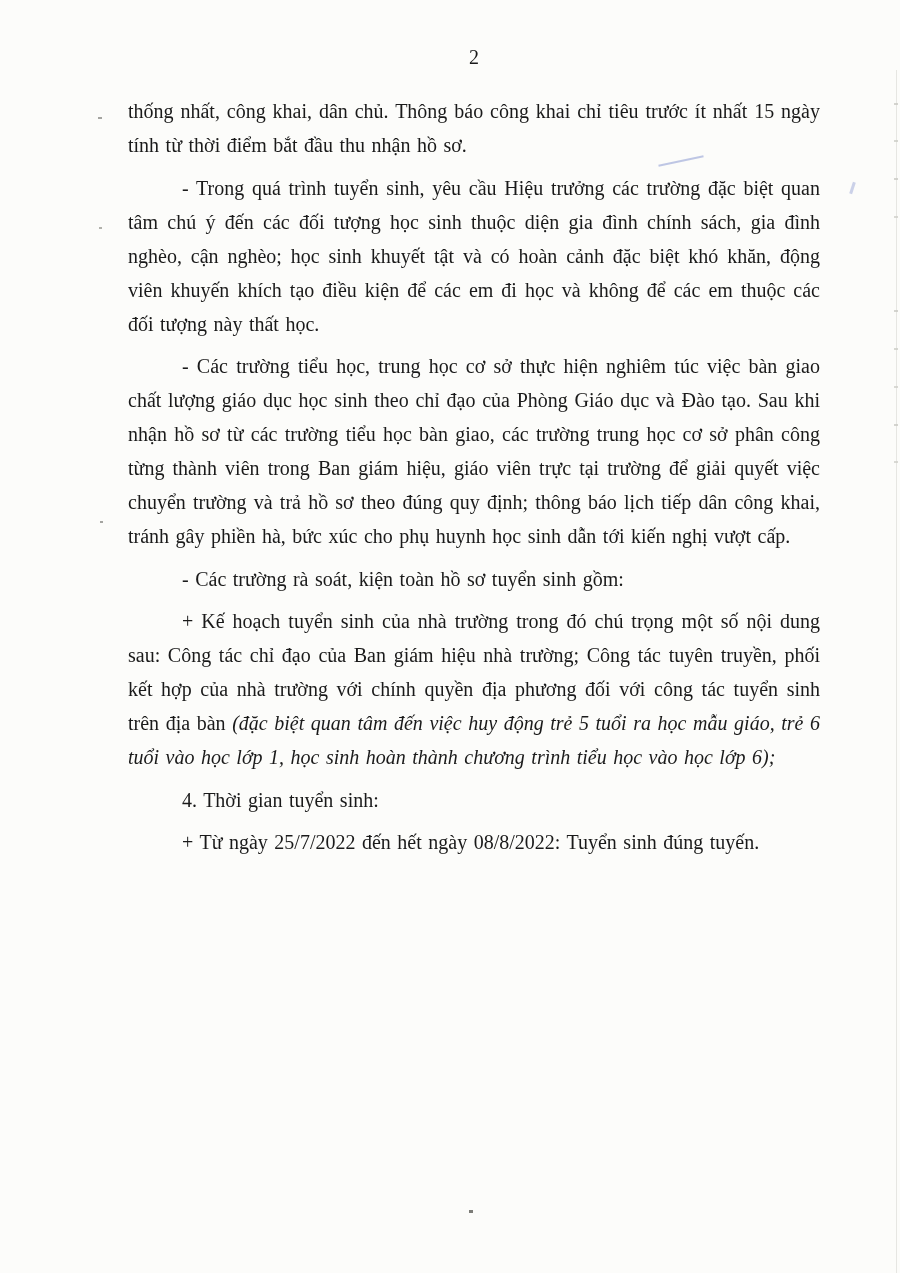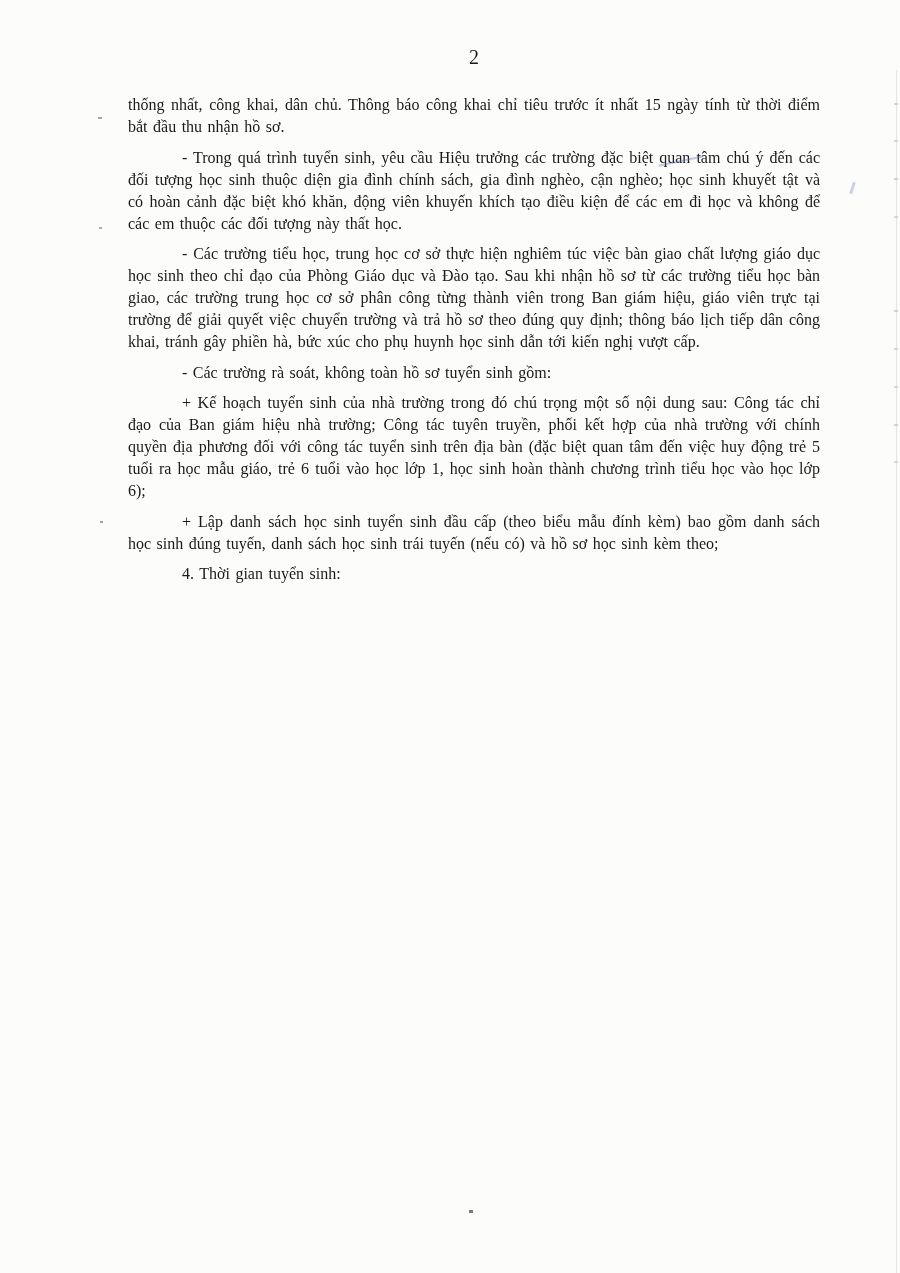--- a/index.html
+++ b/index.html
@@ -24,51 +24,51 @@
     width: 692px;
     text-align: center;
     font-size: 20px;
     line-height: 22px;
   }
   .doc-body {
     position: absolute;
     top: 94px;
     left: 128px;
     width: 692px;
-    font-size: 16px;
-    line-height: 22px;
+    font-size: 20px;
+    line-height: 34px;
     text-align: justify;
     text-justify: inter-word;
     word-spacing: 1.5px;
   }
   .doc-body p {
     margin: 0 0 8.5px 0;
   }
   .doc-body p.indent {
     text-indent: 54px;
   }
   .doc-body .b  { font-weight: normal; }
-  .doc-body .i  { }
+  .doc-body .i  { font-style: italic; }
   .artifact-layer { position: absolute; inset: 0; pointer-events: none; }
   .artifact { position: absolute; }
 </style>
 </head>
 <body>
 
 <div class="page" style="background: rgb(252, 252, 250); color: rgb(26, 26, 26);">
   <div class="page-number">2</div>
 
   <div class="doc-body">
       <p><span>thống nhất, công khai, dân chủ. Thông báo công khai chỉ tiêu trước ít nhất 15 ngày tính từ thời điểm bắt đầu thu nhận hồ sơ.</span></p>
       <p class="indent"><span>- Trong quá trình tuyển sinh, yêu cầu Hiệu trưởng các trường đặc biệt quan tâm chú ý đến các đối tượng học sinh thuộc diện gia đình chính sách, gia đình nghèo, cận nghèo; học sinh khuyết tật và có hoàn cảnh đặc biệt khó khăn, động viên khuyến khích tạo điều kiện để các em đi học và không để các em thuộc các đối tượng này thất học.</span></p>
       <p class="indent"><span>- Các trường tiểu học, trung học cơ sở thực hiện nghiêm túc việc bàn giao chất lượng giáo dục học sinh theo chỉ đạo của Phòng Giáo dục và Đào tạo. Sau khi nhận hồ sơ từ các trường tiểu học bàn giao, các trường trung học cơ sở phân công từng thành viên trong Ban giám hiệu, giáo viên trực tại trường để giải quyết việc chuyển trường và trả hồ sơ theo đúng quy định; thông báo lịch tiếp dân công khai, tránh gây phiền hà, bức xúc cho phụ huynh học sinh dẫn tới kiến nghị vượt cấp.</span></p>
-      <p class="indent"><span>- Các trường rà soát, không toàn hồ sơ tuyển sinh gồm:</span></p>
+      <p class="indent"><span>- Các trường rà soát, kiện toàn hồ sơ tuyển sinh gồm:</span></p>
       <p class="indent"><span>+ Kế hoạch tuyển sinh của nhà trường trong đó chú trọng một số nội dung sau: Công tác chỉ đạo của Ban giám hiệu nhà trường; Công tác tuyên truyền, phối kết hợp của nhà trường với chính quyền địa phương đối với công tác tuyển sinh trên địa bàn </span><span class="i">(đặc biệt quan tâm đến việc huy động trẻ 5 tuổi ra học mẫu giáo, trẻ 6 tuổi vào học lớp 1, học sinh hoàn thành chương trình tiểu học vào học lớp 6);</span></p>
-      <p class="indent"><span>+ Lập danh sách học sinh tuyển sinh đầu cấp </span><span class="i">(theo biểu mẫu đính kèm)</span><span> bao gồm danh sách học sinh đúng tuyến, danh sách học sinh trái tuyến </span><span class="i">(nếu có)</span><span> và hồ sơ học sinh kèm theo;</span></p>
       <p class="indent"><span class="b">4. Thời gian tuyển sinh:</span></p>
+      <p class="indent"><span>+ Từ ngày 25/7/2022 đến hết ngày 08/8/2022: Tuyển sinh đúng tuyến.</span></p>
     </div>
 
   <div class="artifact-layer">
       <div class="artifact" style="left: 896px; top: 70px; width: 1px; height: 1203px; background: rgb(230, 230, 226); opacity: 1; transform: rotate(0deg);"></div>
       <div class="artifact" style="left: 894px; top: 103px; width: 4px; height: 2px; background: rgb(201, 201, 196); opacity: 0.8; transform: rotate(0deg);"></div>
       <div class="artifact" style="left: 894px; top: 140px; width: 4px; height: 2px; background: rgb(204, 205, 199); opacity: 0.8; transform: rotate(0deg);"></div>
       <div class="artifact" style="left: 894px; top: 178px; width: 4px; height: 2px; background: rgb(201, 201, 196); opacity: 0.8; transform: rotate(0deg);"></div>
       <div class="artifact" style="left: 894px; top: 216px; width: 4px; height: 2px; background: rgb(207, 207, 202); opacity: 0.8; transform: rotate(0deg);"></div>
       <div class="artifact" style="left: 894px; top: 310px; width: 4px; height: 2px; background: rgb(201, 201, 196); opacity: 0.8; transform: rotate(0deg);"></div>
       <div class="artifact" style="left: 894px; top: 348px; width: 4px; height: 2px; background: rgb(204, 205, 199); opacity: 0.8; transform: rotate(0deg);"></div>

